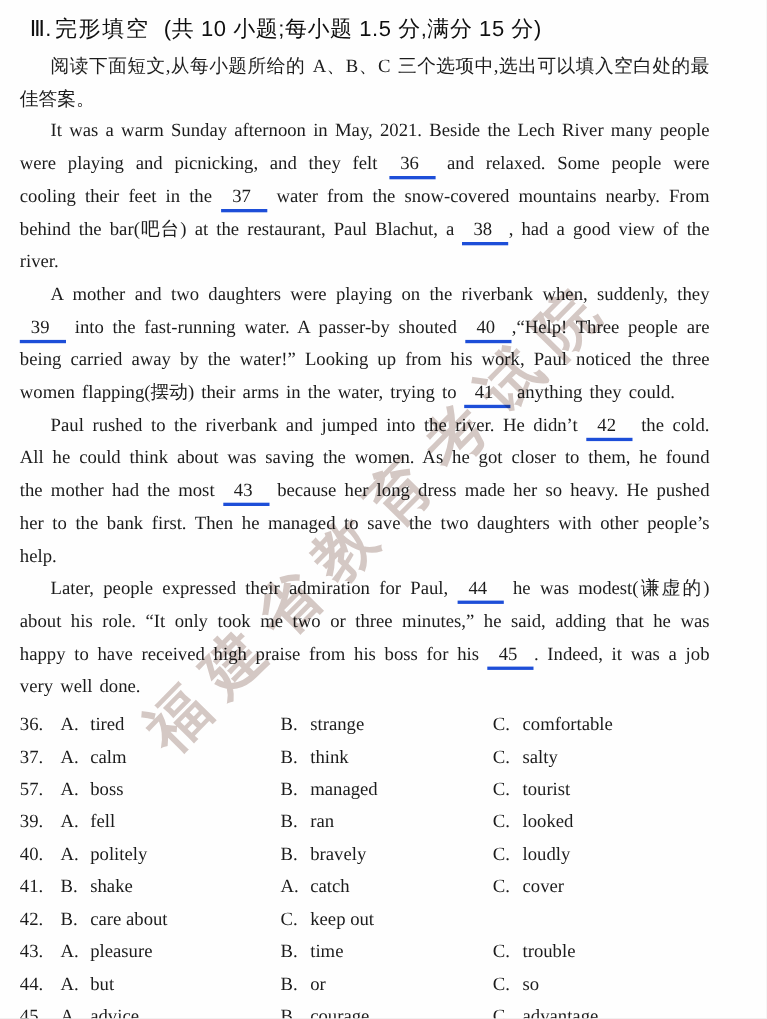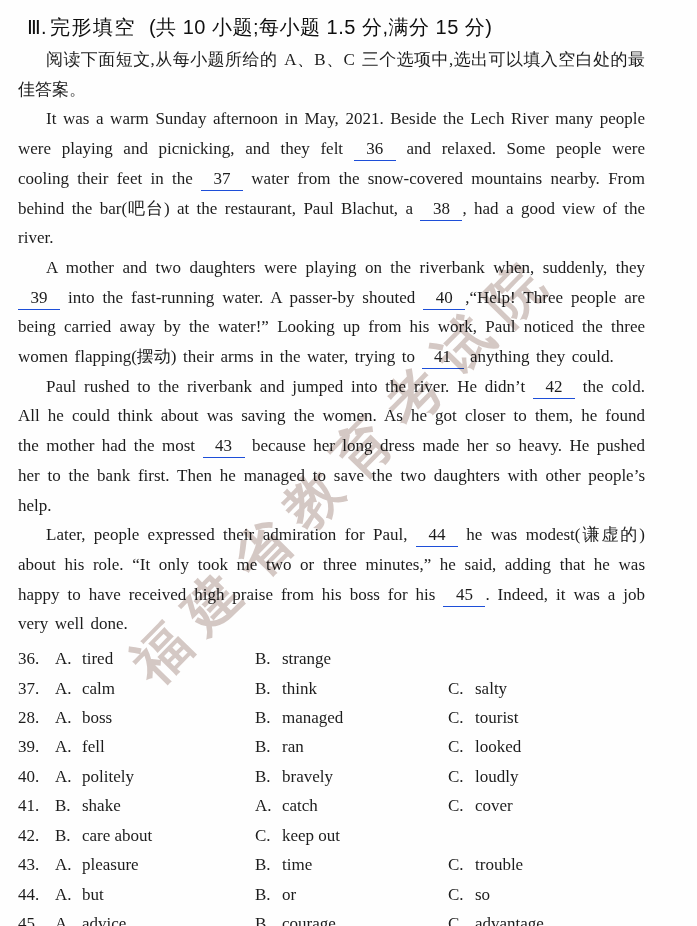--- a/index.html
+++ b/index.html
@@ -32,22 +32,21 @@
     text-align:justify;
     text-indent:28px;
     word-spacing:0.13em;
   }
   .blank {
     display:inline-block;
     text-indent:0;
     padding:0 10px 1px 10px;
     min-width:22px;
     line-height:20px;
-    text-align:center;
-    border-bottom:1px solid #1d4ed8;
+    border-bottom:3px solid #1d4ed8;
   }
   .questions { margin-top:5px; }
   .q-row {
     display:grid;
     grid-template-columns:37px 200px 193px auto;
     line-height:29.45px;
     align-items:baseline;
   }
   .opt-letter { display:inline-block; width:27px; }
   .watermark {
@@ -82,29 +81,30 @@
       <p class="para"><span>A mother and two daughters were playing on the riverbank when, suddenly, they </span><span class="blank">39</span><span> into the fast-running water. A passer-by shouted </span><span class="blank">40</span><span>,“Help! Three people are being carried away by the water!” Looking up from his work, Paul noticed the three women flapping(摆动) their arms in the water, trying to </span><span class="blank">41</span><span> anything they could.</span></p>
       <p class="para"><span>Paul rushed to the riverbank and jumped into the river. He didn’t </span><span class="blank">42</span><span> the cold. All he could think about was saving the women. As he got closer to them, he found the mother had the most </span><span class="blank">43</span><span> because her long dress made her so heavy. He pushed her to the bank first. Then he managed to save the two daughters with other people’s help.</span></p>
       <p class="para"><span>Later, people expressed their admiration for Paul, </span><span class="blank">44</span><span> he was modest(谦虚的) about his role. “It only took me two or three minutes,” he said, adding that he was happy to have received high praise from his boss for his </span><span class="blank">45</span><span>. Indeed, it was a job very well done.</span></p>
     </div>
 
   <div id="questions" class="questions">
       <div class="q-row">
         <span class="q-num">36.</span>
         <span class="opt"><span class="opt-letter">A.</span><span class="opt-text">tired</span></span>
         <span class="opt"><span class="opt-letter">B.</span><span class="opt-text">strange</span></span>
+        <span class="opt"><span class="opt-letter">C.</span><span class="opt-text">comfortable</span></span>
       </div>
       <div class="q-row">
         <span class="q-num">37.</span>
         <span class="opt"><span class="opt-letter">A.</span><span class="opt-text">calm</span></span>
         <span class="opt"><span class="opt-letter">B.</span><span class="opt-text">think</span></span>
         <span class="opt"><span class="opt-letter">C.</span><span class="opt-text">salty</span></span>
       </div>
       <div class="q-row">
-        <span class="q-num">28.</span>
+        <span class="q-num">57.</span>
         <span class="opt"><span class="opt-letter">A.</span><span class="opt-text">boss</span></span>
         <span class="opt"><span class="opt-letter">B.</span><span class="opt-text">managed</span></span>
         <span class="opt"><span class="opt-letter">C.</span><span class="opt-text">tourist</span></span>
       </div>
       <div class="q-row">
         <span class="q-num">39.</span>
         <span class="opt"><span class="opt-letter">A.</span><span class="opt-text">fell</span></span>
         <span class="opt"><span class="opt-letter">B.</span><span class="opt-text">ran</span></span>
         <span class="opt"><span class="opt-letter">C.</span><span class="opt-text">looked</span></span>
       </div>

